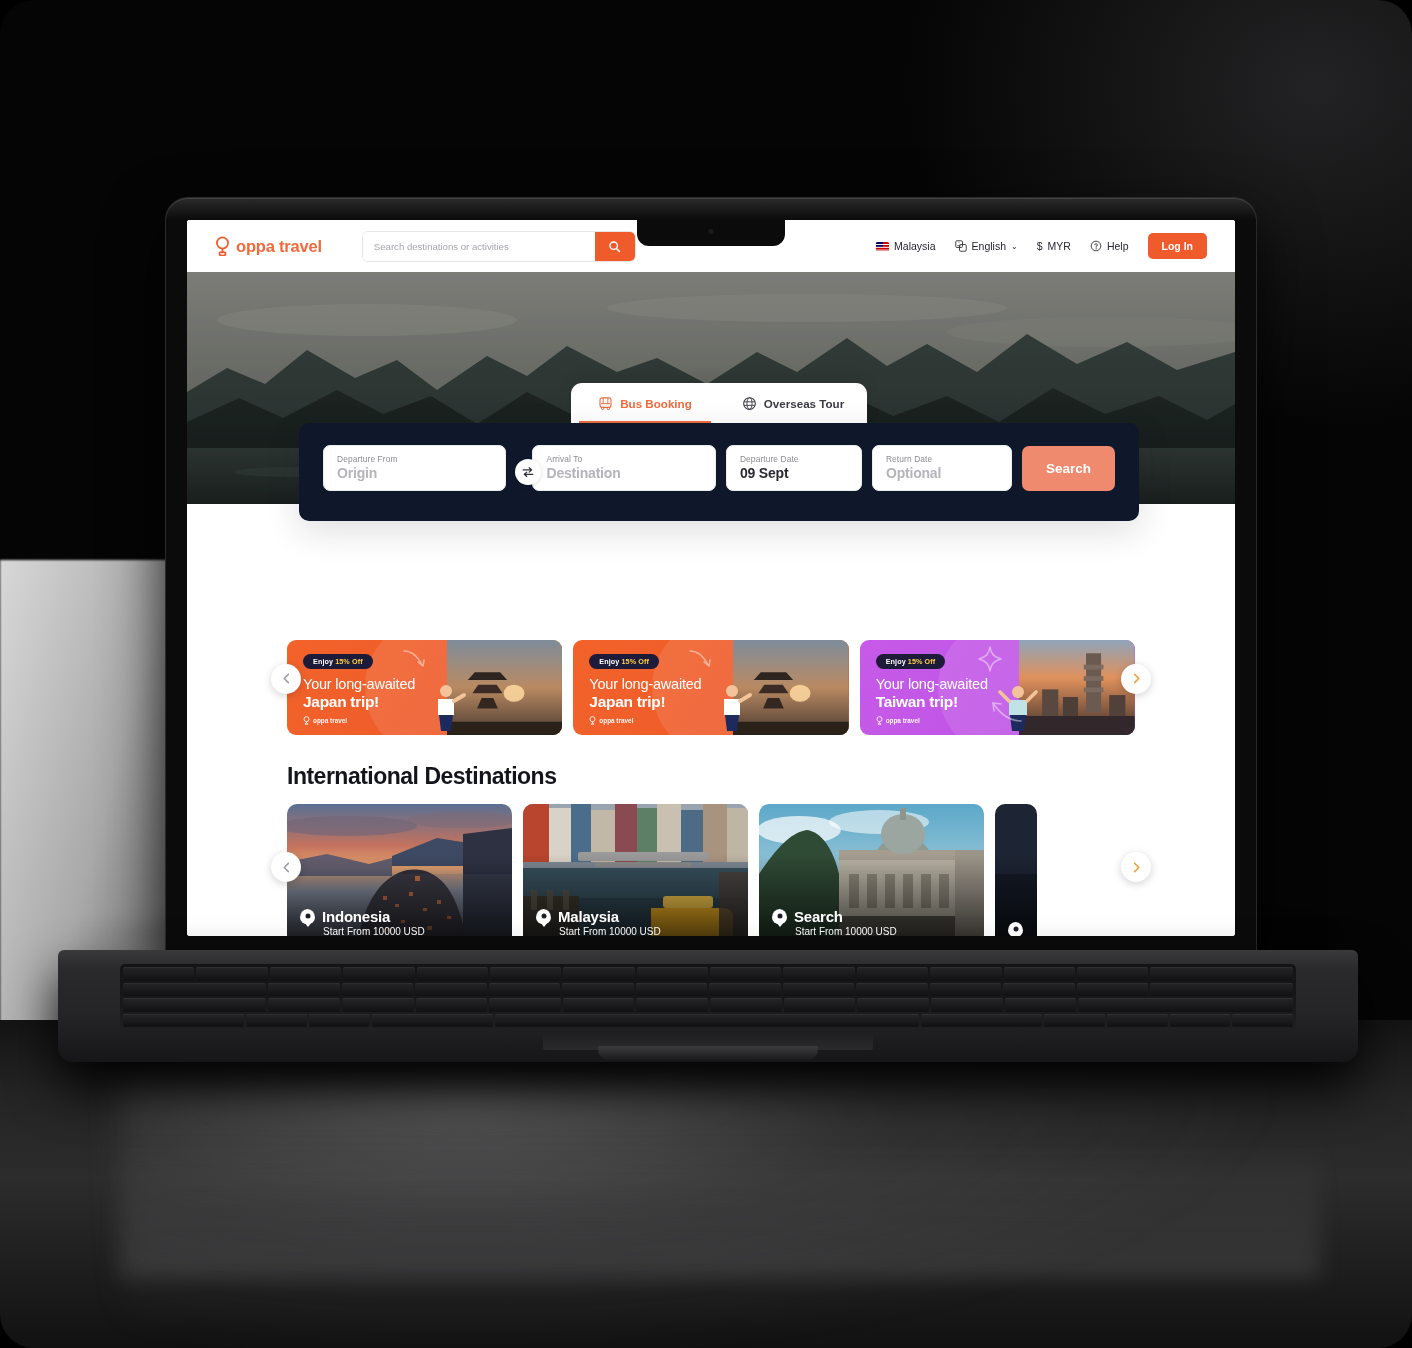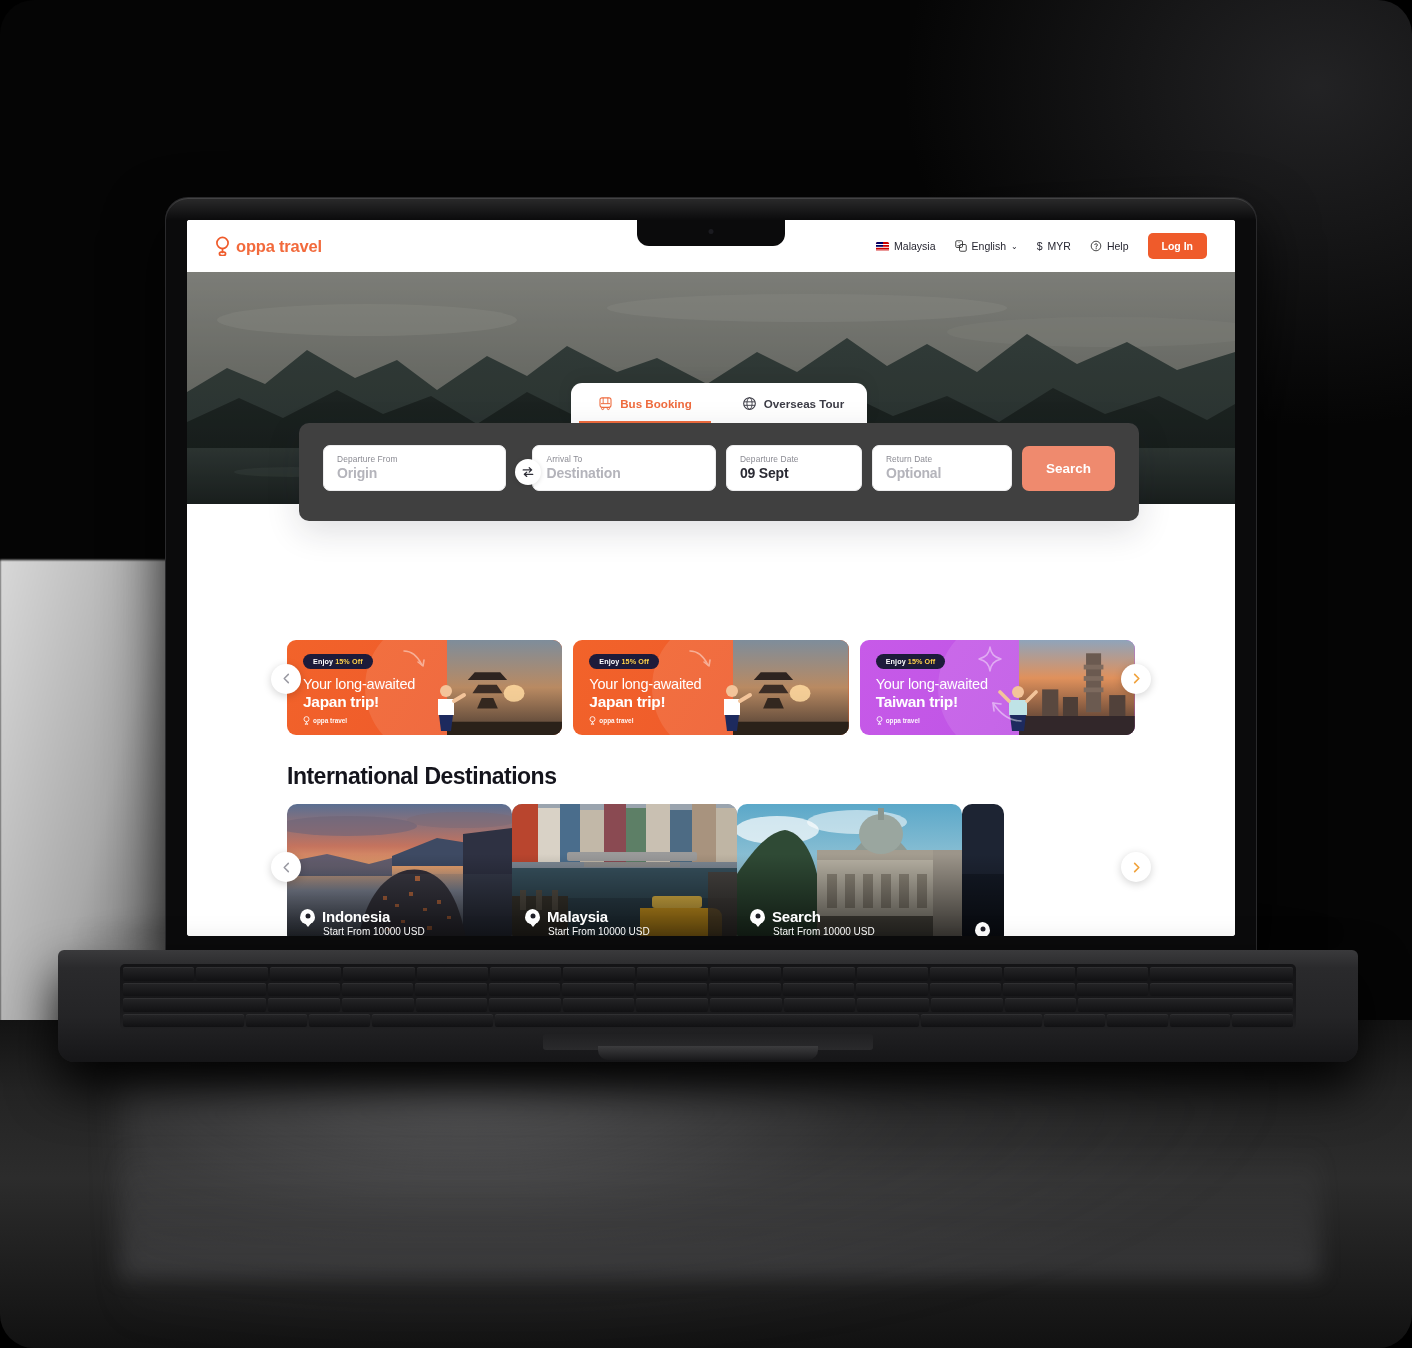--- a/index.html
+++ b/index.html
@@ -178,21 +178,21 @@
   .tab {
     flex: 1; display: flex; align-items: center; justify-content: center; gap: 7px;
     padding: 13px 0 12px; font-size: 11.6px; font-weight: 600; color: #3c3c46;
     cursor: pointer; position: relative;
   }
   .tab.active { color: #ef6b3e; }
   .tab.active::after {
     content: ""; position: absolute; left: 8px; right: 8px; bottom: 0; height: 2px; background: #ef6b3e;
   }
   .sc-body {
-    background: #404040; border-radius: 10px;
+    background: #0f172a; border-radius: 10px;
     box-shadow: 0 10px 34px rgba(25,25,40,0.14);
     padding: 22px 24px 30px; display: flex; align-items: center; gap: 10px;
     position: relative;
   }
   .field {
     flex: 1; border: 1px solid #ececed; border-radius: 7px;
     padding: 8px 13px 9px; min-height: 45px; background: #fff;
   }
   .field .lbl { font-size: 8.4px; color: #8b8b93; letter-spacing: 0.1px; }
   .field .val { font-size: 14px; font-weight: 700; color: #2a2a33; margin-top: 1px; letter-spacing: -0.2px; }
@@ -250,21 +250,21 @@
     position: absolute; width: 30px; height: 30px; border-radius: 50%;
     background: #fff; display: flex; align-items: center; justify-content: center;
     box-shadow: 0 2px 9px rgba(0,0,0,0.18); cursor: pointer; z-index: 12;
   }
 
   
   .sec-title {
     padding: 28px 100px 0; font-size: 23px; font-weight: 800;
     color: #14141c; letter-spacing: -0.5px;
   }
-  .dests { display: flex; padding: 14px 100px 0; position: relative; }
+  .dests { display: flex; gap: 11px; padding: 14px 100px 0; position: relative; }
   .dcard {
     flex: none; width: 225px; height: 140px; border-radius: 10px;
     overflow: hidden; position: relative; cursor: pointer;
   }
   .dcard.peek { width: 42px; }
   .dcard-img { position: absolute; inset: 0; }
   .dcard-grad {
     position: absolute; left: 0; right: 0; bottom: 0; height: 64%;
     background: linear-gradient(180deg, rgba(0,0,0,0) 0%, rgba(0,0,0,0.72) 100%);
   }
@@ -309,20 +309,29 @@
           <div class="hdr">
             <div class="logo">
               <svg class="logo-mark" viewBox="0 0 15 20">
                 <circle cx="7.5" cy="7" r="5.6" fill="none" stroke="#ef5b2b" stroke-width="1.7"></circle>
                 <path d="M7.5 12.6 L7.5 16.4" stroke="#ef5b2b" stroke-width="1.7" stroke-linecap="round"></path>
                 <ellipse cx="7.5" cy="17.8" rx="3.1" ry="1.9" fill="none" stroke="#ef5b2b" stroke-width="1.7"></ellipse>
               </svg>
               <span class="logo-txt">oppa travel</span>
             </div>
 
+            <div class="searchbar">
+              <input type="text" placeholder="Search destinations or activities" style="">
+              <button class="search-go">
+                <svg width="13" height="13" viewBox="0 0 16 16">
+                  <circle cx="7" cy="7" r="4.6" fill="none" stroke="#fff" stroke-width="1.7"></circle>
+                  <path d="M10.4 10.4 L14 14" stroke="#fff" stroke-width="1.8" stroke-linecap="round"></path>
+                </svg>
+              </button>
+            </div>
 
             <div class="hdr-right">
               <div class="hdr-item">
                 <span class="flag"></span>
                 <span>Malaysia</span>
               </div>
               <div class="hdr-item">
                 <svg width="12" height="12" viewBox="0 0 16 16">
                   <rect x="1" y="1" width="9" height="9" rx="1.6" fill="none" stroke="#333" stroke-width="1.2"></rect>
                   <rect x="6" y="6" width="9" height="9" rx="1.6" fill="none" stroke="#333" stroke-width="1.2"></rect>

